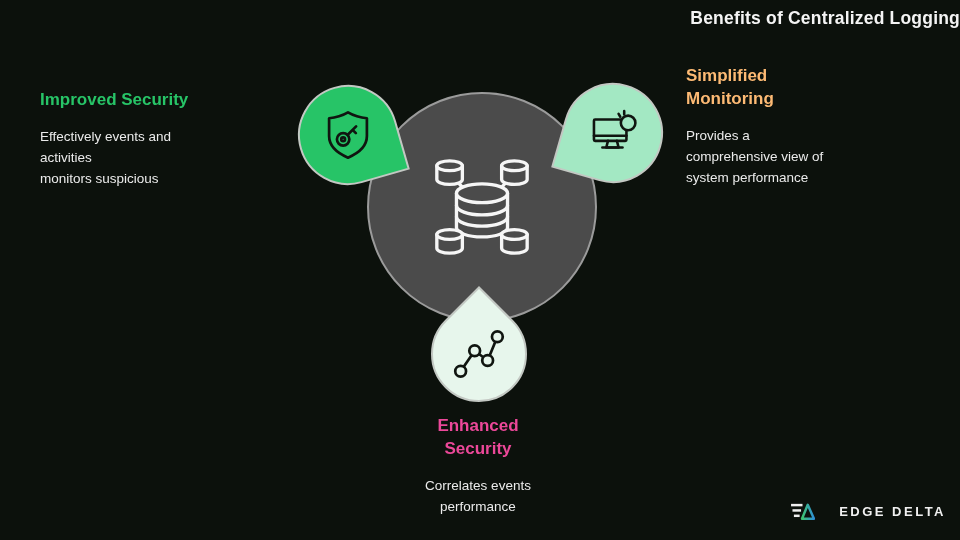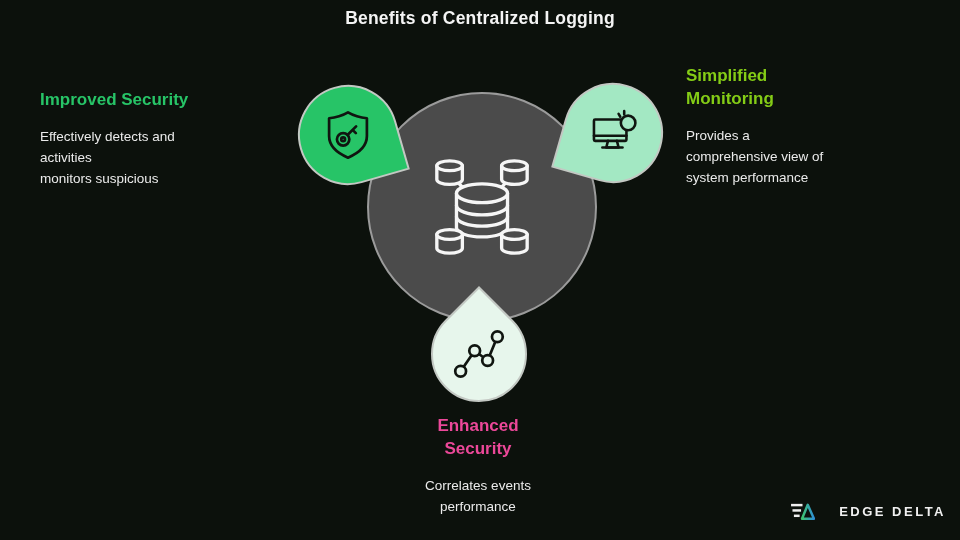--- a/index.html
+++ b/index.html
@@ -5,21 +5,21 @@
   html,body{margin:0;padding:0;}
   body{
     width:960px;height:540px;position:relative;overflow:hidden;
     background:var(--bg,#0c110c);
     font-family:"Liberation Sans", sans-serif;
     -webkit-font-smoothing:antialiased;
   }
   .abs{position:absolute;}
   
   .title{
-    top:8px;left:0;width:960px;text-align:center;
+    top:8px;left:0;width:960px;text-align:right;
     color:#f4f4f4;font-size:17.5px;font-weight:bold;letter-spacing:.2px;
   }
   
   .hub{
     left:367px;top:92px;width:230px;height:230px;border-radius:50%;
     background:var(--hub,#4b4b4b);border:2px solid #9b9b9b;box-sizing:border-box;
     display:flex;align-items:center;justify-content:center;z-index:1;
   }
   
   .node{
@@ -49,21 +49,21 @@
   .node-monitoring .node-icon{transform:rotate(-16deg);}
   .node-analysis .node-icon{transform:rotate(-45deg);}
   
   .tb{color:#ebebeb;font-size:13.5px;line-height:21px;}
   .tb .head{font-weight:bold;font-size:17px;line-height:23px;margin:0 0 15px 0;}
   .tb .head span{display:block;}
   .tb .desc span{display:block;}
   .tb-security{left:40px;top:88px;width:232px;text-align:left;}
   .tb-security .head{color:var(--green,#27c467);}
   .tb-monitoring{left:686px;top:64px;width:214px;text-align:left;}
-  .tb-monitoring .head{color:#84cc16;}
+  .tb-monitoring .head{color:#fdba74;}
   .tb-analysis{left:368px;top:414px;width:220px;text-align:center;}
   .tb-analysis .head{color:#ec4899;}
   
   .logo{right:14px;top:501px;display:flex;align-items:center;gap:24px;}
   .logo .wordmark{
     color:#f0f0f0;font-weight:bold;font-size:13px;letter-spacing:2.5px;white-space:nowrap;
   }
   svg{display:block;}
 </style>
 </head>
@@ -128,21 +128,21 @@
       <circle cx="84" cy="18" r="10" fill="#e7f6ec"></circle>
     </svg>
   </span>
 </div>
 
 <div class="abs tb tb-security">
   <div class="head">
     <span>Improved Security</span>
   </div>
   <div class="desc">
-    <span>Effectively detects and</span>
+    <span>Effectively events and</span>
     <span>activities</span>
     <span>monitors suspicious</span>
   </div>
 </div>
 
 <div class="abs tb tb-monitoring">
   <div class="head">
     <span>Simplified</span>
     <span>Monitoring</span>
   </div>

